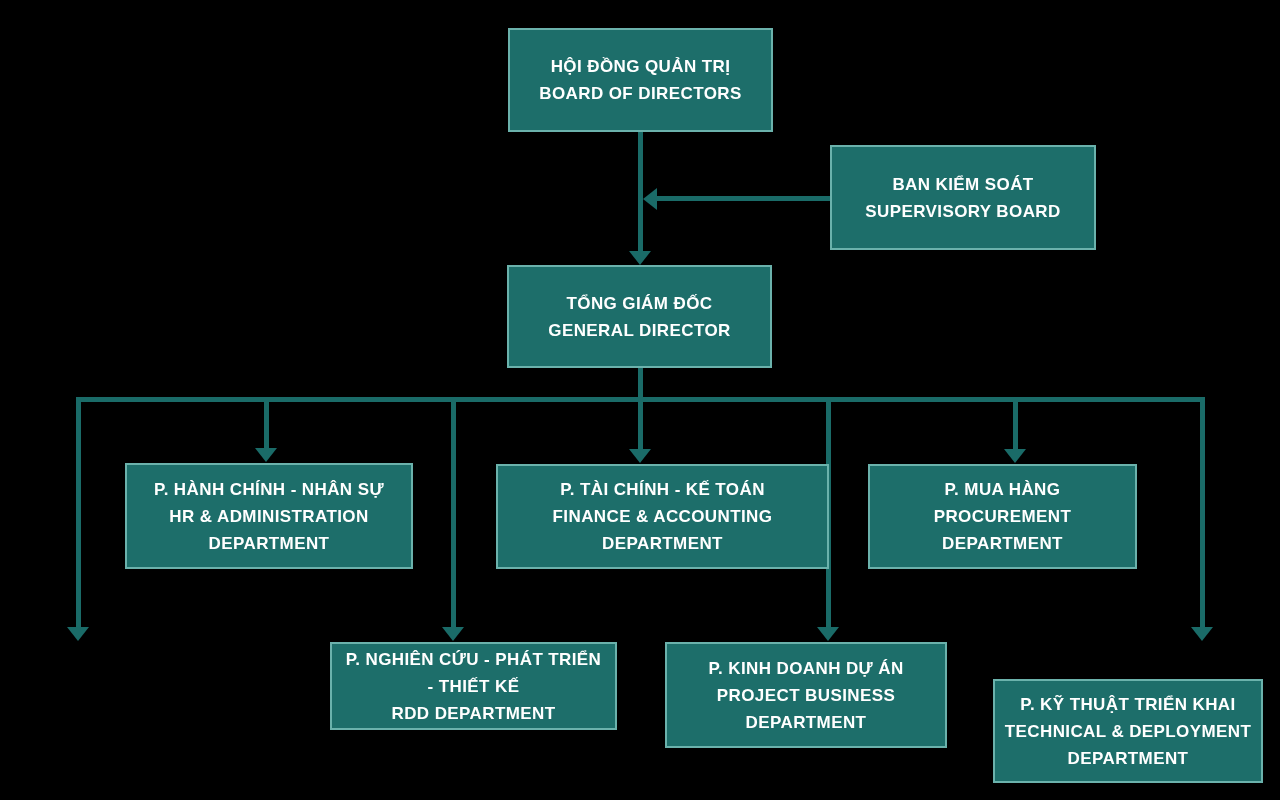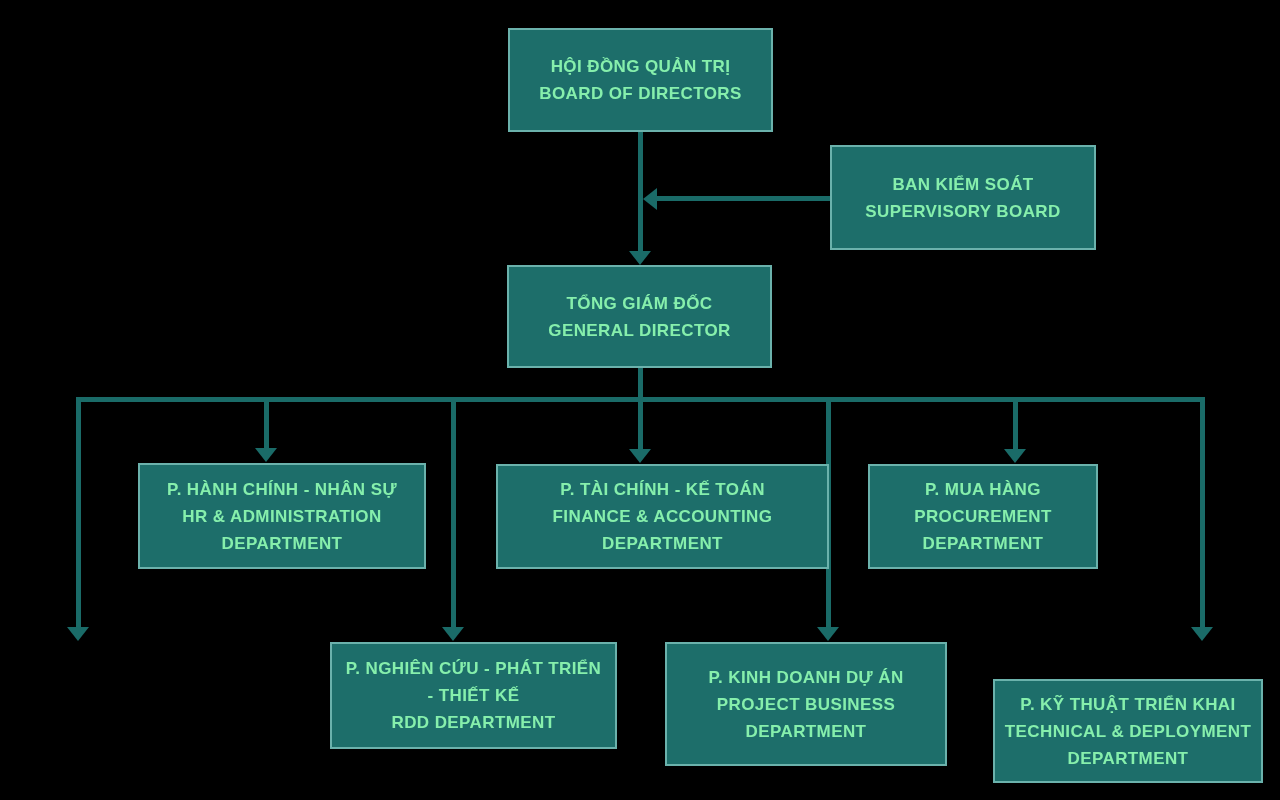--- a/index.html
+++ b/index.html
@@ -20,21 +20,21 @@
     background: #1D6E6A;
     border: 2.5px solid #6BB2AC;
     box-sizing: border-box;
     display: flex;
     align-items: center;
     justify-content: center;
     text-align: center;
   }
   .node-text {
     white-space: pre-line;
-    color: #86efac;
+    color: #ffffff;
     font-weight: bold;
     font-size: 17px;
     line-height: 27px;
     letter-spacing: 0.4px;
   }
   .vline, .hline {
     position: absolute;
     background: #1A6B68;
   }
   .arrow-down {
@@ -95,46 +95,46 @@
   <div class="node" style="left:507px; top:265px; width:265px; height:103px;">
     <div class="node-text">TỔNG GIÁM ĐỐC
 GENERAL DIRECTOR</div>
   </div>
 
   <div class="node" style="left:830px; top:145px; width:266px; height:105px;">
     <div class="node-text">BAN KIỂM SOÁT
 SUPERVISORY BOARD</div>
   </div>
 
-  <div class="node" style="left:125px; top:463px; width:288px; height:106px;margin-left:13px;">
+  <div class="node" style="left:125px; top:463px; width:288px; height:106px;">
     <div class="node-text">P. HÀNH CHÍNH - NHÂN SỰ
 HR &amp; ADMINISTRATION
 DEPARTMENT</div>
   </div>
 
   <div class="node" style="left:496px; top:464px; width:333px; height:105px;">
     <div class="node-text">P. TÀI CHÍNH - KẾ TOÁN
 FINANCE &amp; ACCOUNTING
 DEPARTMENT</div>
   </div>
 
-  <div class="node" style="left:868px; top:464px; width:230px; height:105px;">
+  <div class="node" style="left:868px; top:464px; width:269px; height:105px;">
     <div class="node-text">P. MUA HÀNG
 PROCUREMENT
 DEPARTMENT</div>
   </div>
 
 
-  <div class="node" style="left:330px; top:642px; width:287px; height:107px;">
+  <div class="node" style="left:330px; top:642px; width:287px; height:88px;">
     <div class="node-text">P. NGHIÊN CỨU  - PHÁT TRIỂN
 - THIẾT KẾ
 RDD DEPARTMENT</div>
   </div>
 
-  <div class="node" style="left:665px; top:642px; width:282px; height:124px;">
+  <div class="node" style="left:665px; top:642px; width:282px; height:106px;">
     <div class="node-text">P. KINH DOANH DỰ ÁN
 PROJECT BUSINESS
 DEPARTMENT</div>
   </div>
 
   <div class="node" style="left:993px; top:642px; width:270px; height:104px;margin-top:37px;">
     <div class="node-text">P. KỸ THUẬT TRIỂN KHAI
 TECHNICAL &amp; DEPLOYMENT
 DEPARTMENT</div>
   </div>

